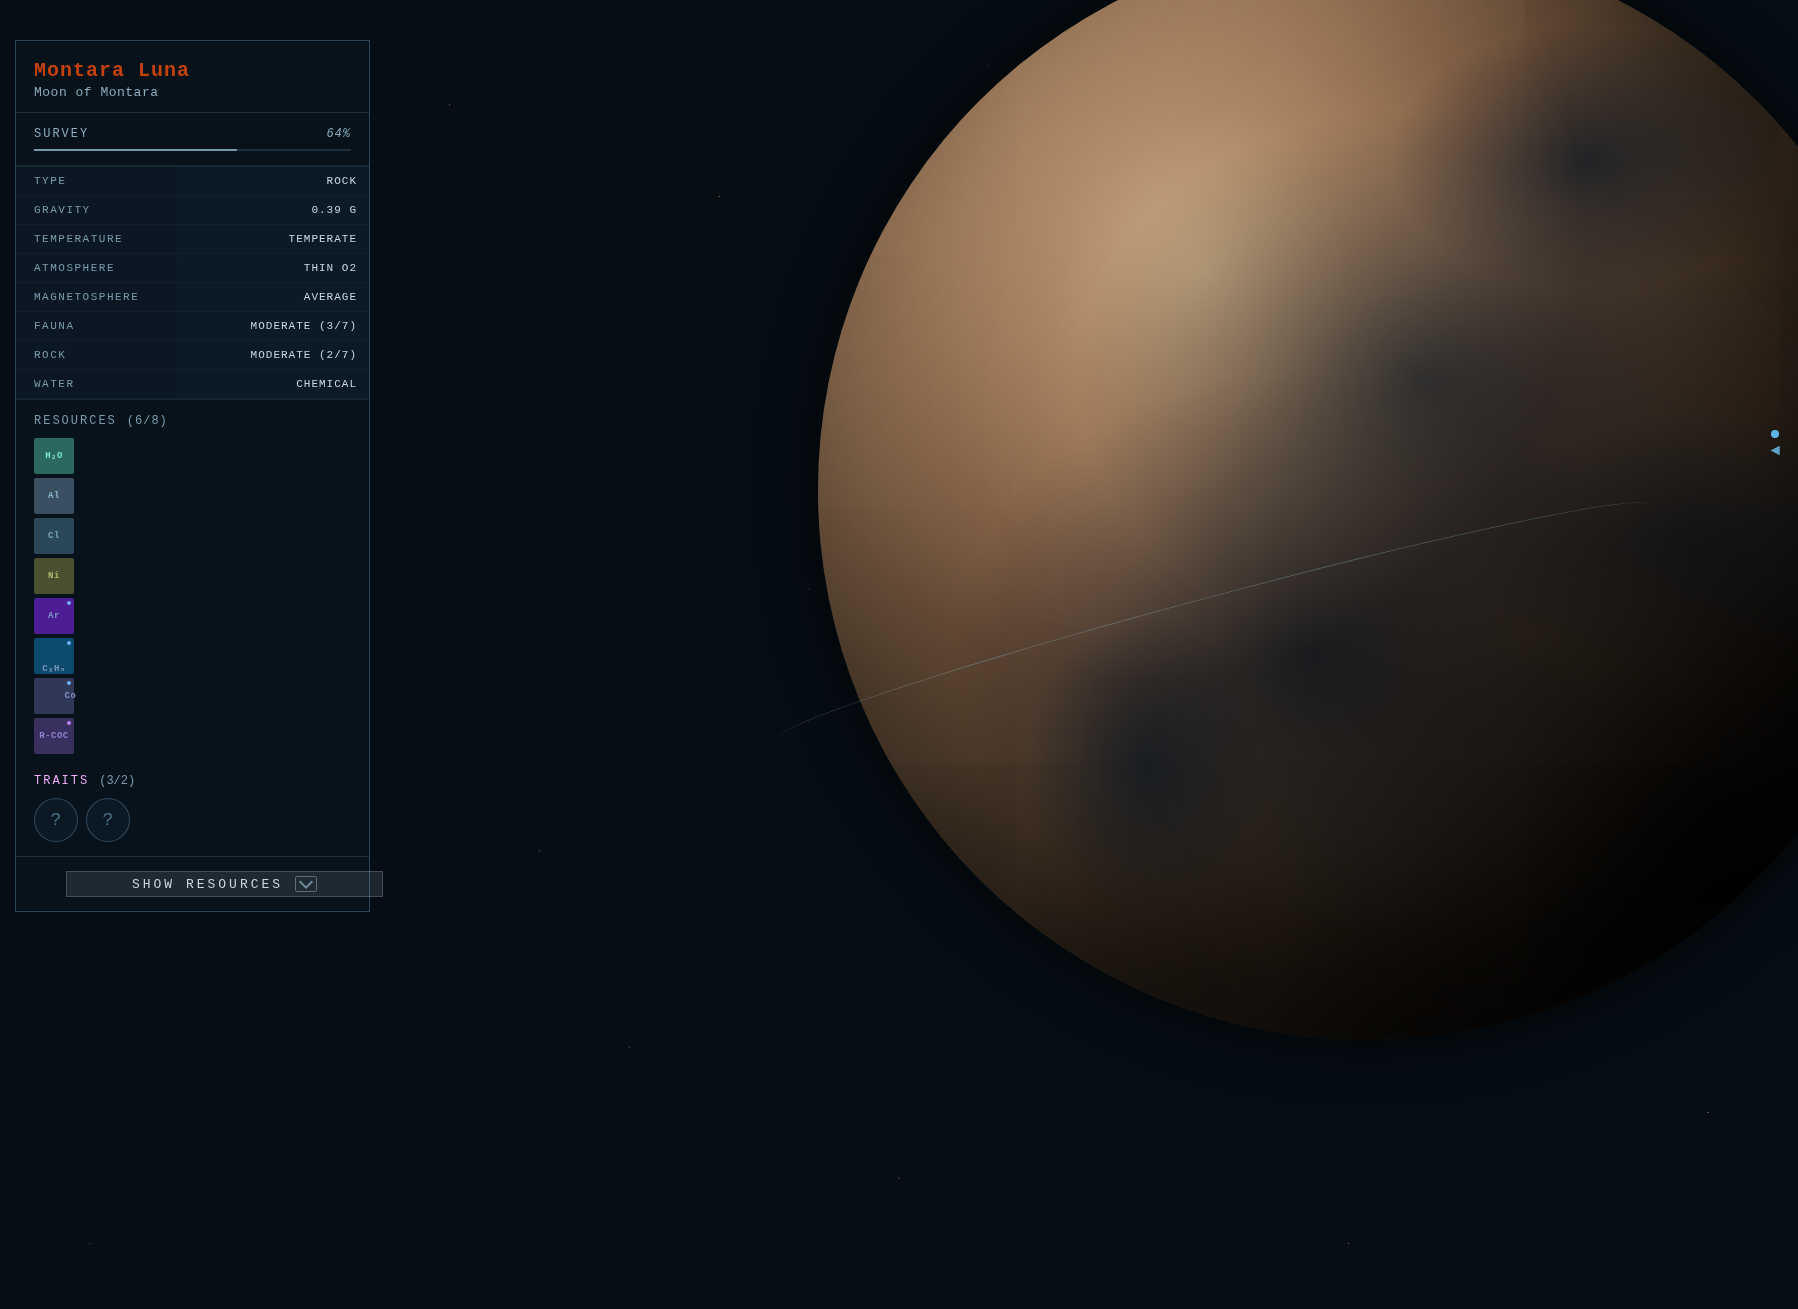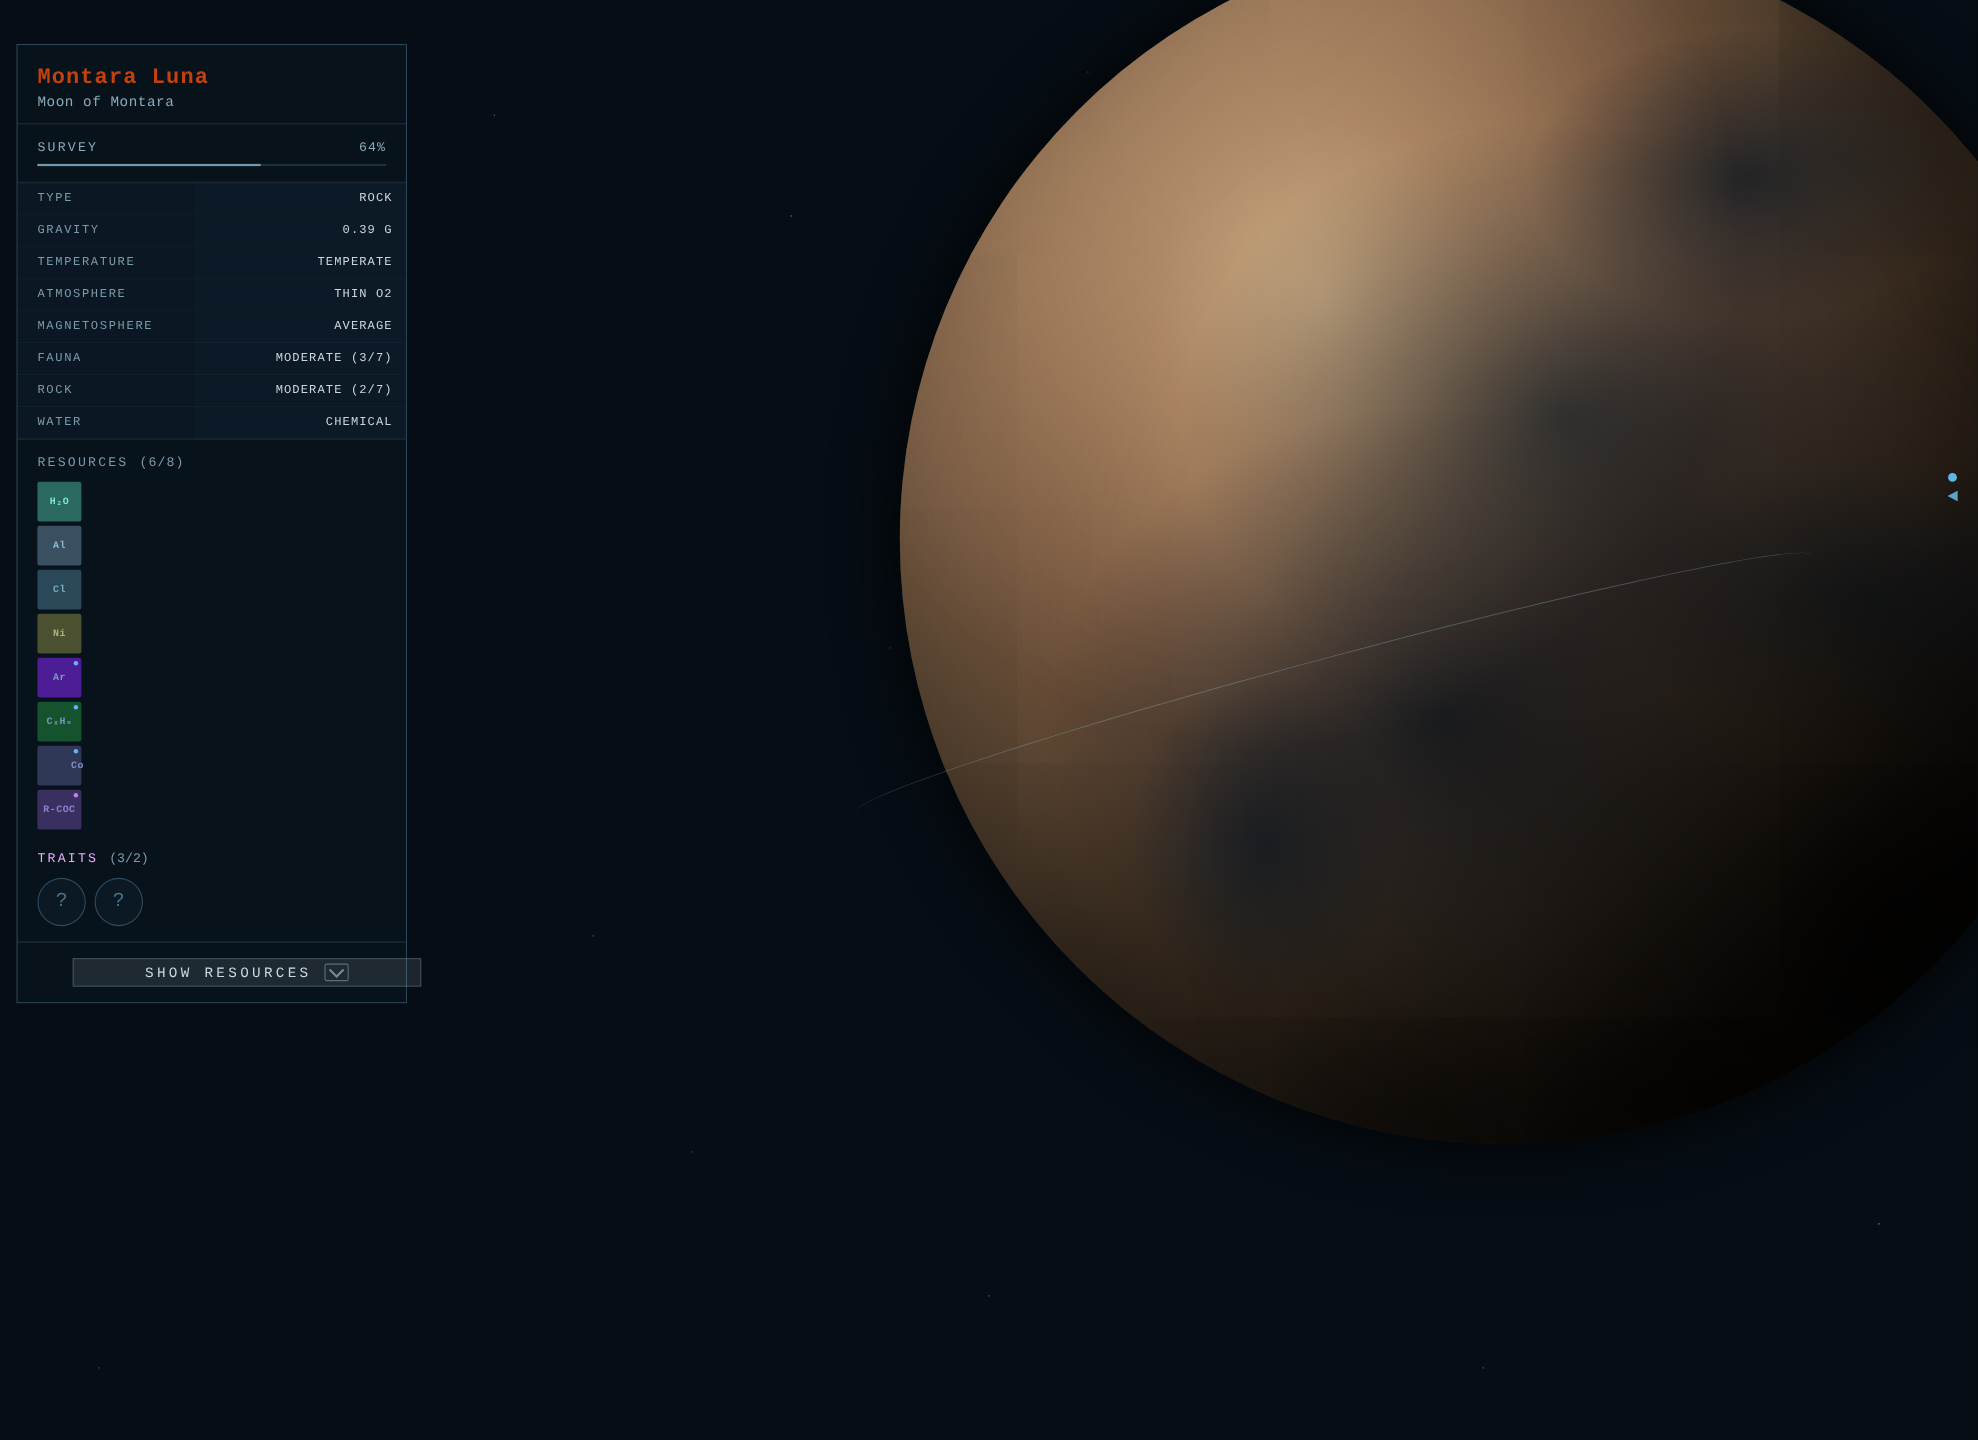--- a/index.html
+++ b/index.html
@@ -168,20 +168,21 @@
     .survey-label {
       font-size: 12px;
       color: #8aabbc;
       letter-spacing: 2px;
     }
 
     .survey-percent {
       font-size: 12px;
       color: #8aabbc;
       letter-spacing: 1px;
+      font-style: italic;
     }
 
     .survey-bar-bg {
       height: 2px;
       background: rgba(80,120,150,0.3);
       width: 100%;
     }
 
     .survey-bar-fill {
       height: 2px;
@@ -271,21 +272,21 @@
       position: absolute;
       top: 3px;
       right: 3px;
     }
 
     .chip-h2o { background: #2a6860; color: #7ae8d0; }
     .chip-al  { background: #3a5060; color: #8ab8d0; }
     .chip-cl  { background: #2a4858; color: #7aacc0; }
     .chip-ni  { background: #4a5030; color: #a8b870; }
     .chip-ar  { background: #4c1d95; color: #8098c8; align-items: center; }
-    .chip-cshn{ background: #14532d; color: #7898b8; }
+    .chip-cshn{ background: #0c4a6e; color: #7898b8; justify-content: flex-end; }
     .chip-co  { background: #303858; color: #8090c0; padding-left: 33px; }
     .chip-rcoc{ background: #3a3060; color: #9080d0; }
 
     .dot-blue { background: #6ab0ff; }
     .dot-purple { background: #c080ff; }
 
     
     .traits-section {
       padding: 10px 18px 14px 18px;
     }

